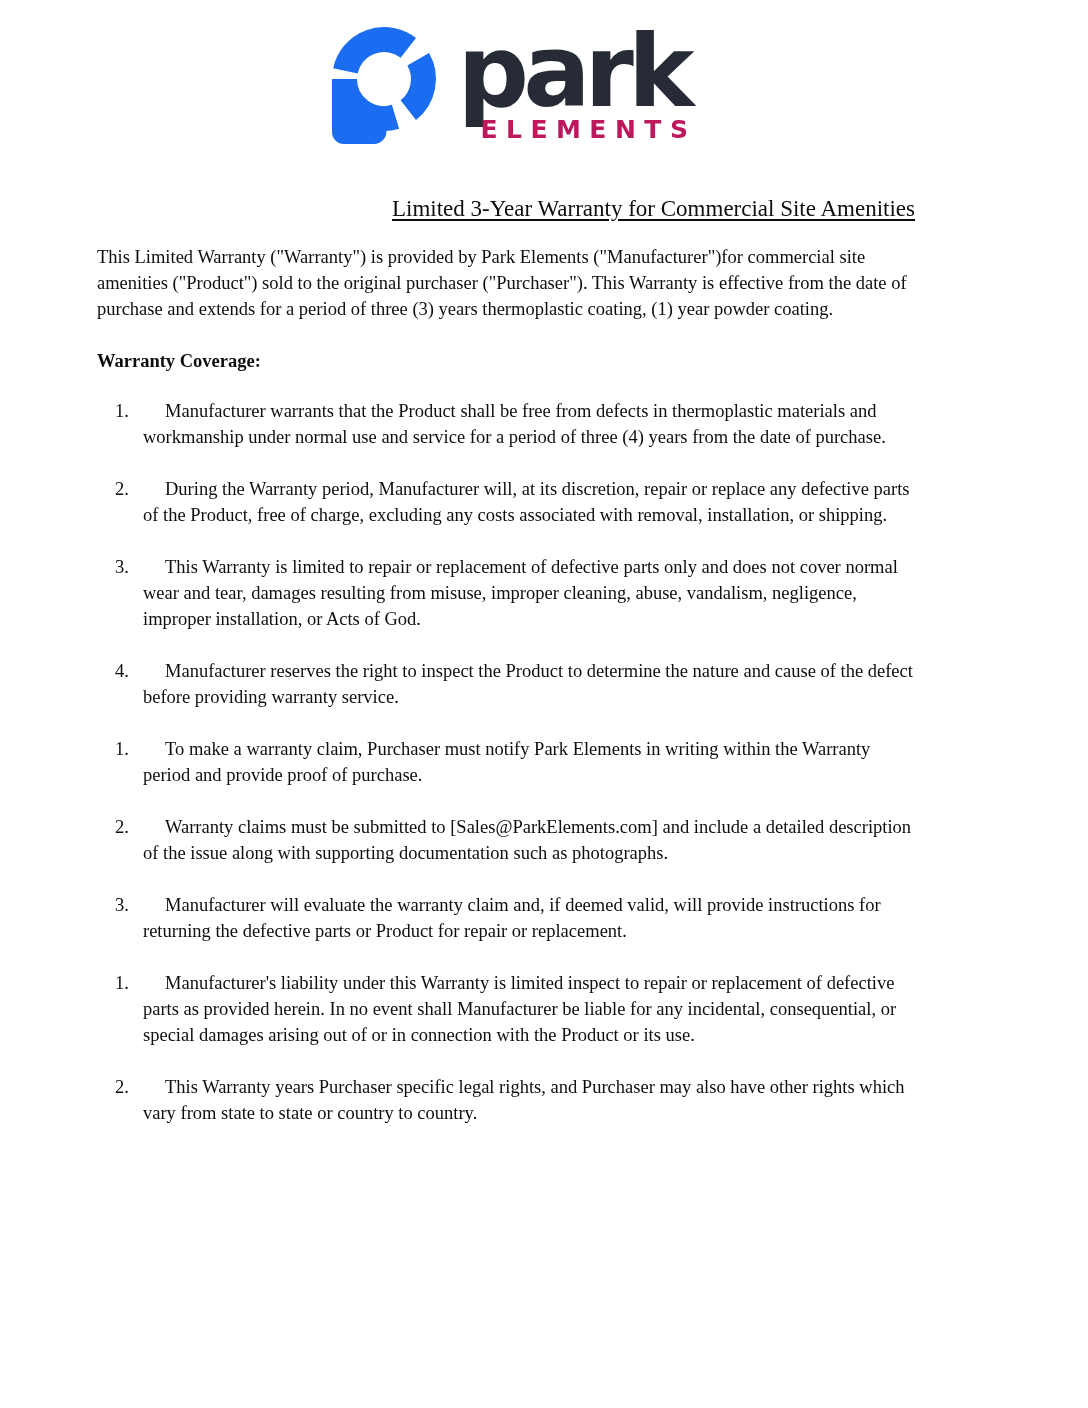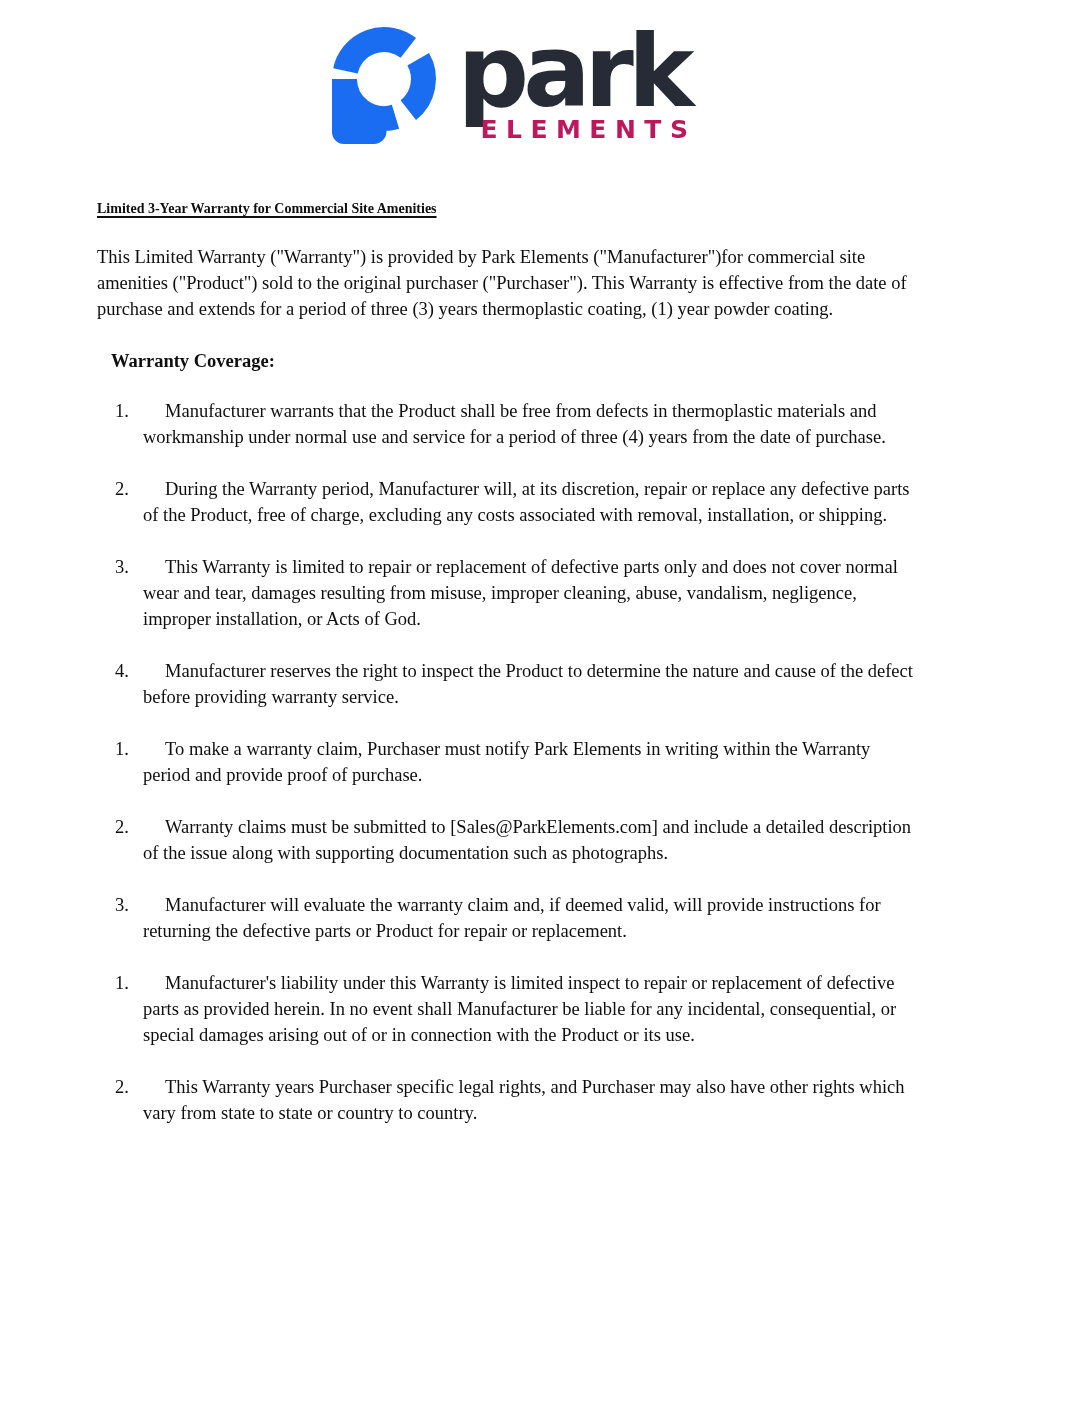--- a/index.html
+++ b/index.html
@@ -27,26 +27,26 @@
     font-weight:bold; font-size:100px; line-height:0.78;
     letter-spacing:-6px; color:#262b35;
   }
   .brand-sub {
     font-family:"DejaVu Sans", sans-serif;
     font-weight:bold; font-size:25px; line-height:1;
     letter-spacing:8.5px; color:#be185d; margin-top:6px; margin-right:-8px;
   }
   
   h1.doc-title {
-    font-size:14px; font-weight:bold; text-align:left;
+    font-size:23px; font-weight:normal; text-align:right;
     margin:44px 0 22px 0; line-height:26px;
     text-decoration:underline; text-decoration-thickness:2px; text-underline-offset:3px;
   }
   p.intro { margin:0 0 26px 0; }
-  h2.sec-heading { font-size:18.5px; font-weight:bold; margin:0 0 24px 14px; line-height:26px; }
+  h2.sec-heading { font-size:18.5px; font-weight:bold; margin:0 0 24px 0; line-height:26px; }
   ol.num-list { list-style:none; margin:0; padding:0; }
   ol.num-list li { position:relative; padding-left:46px; margin:0 0 26px 0; }
   ol.num-list .num { position:absolute; left:18px; top:0; }
   ol.num-list .txt { display:block; text-indent:22px; }
   
   .ovl { position:relative; display:inline-block; }
   .ovl-top { position:absolute; left:-2px; top:0; }
 </style>
 </head>
 <body>

